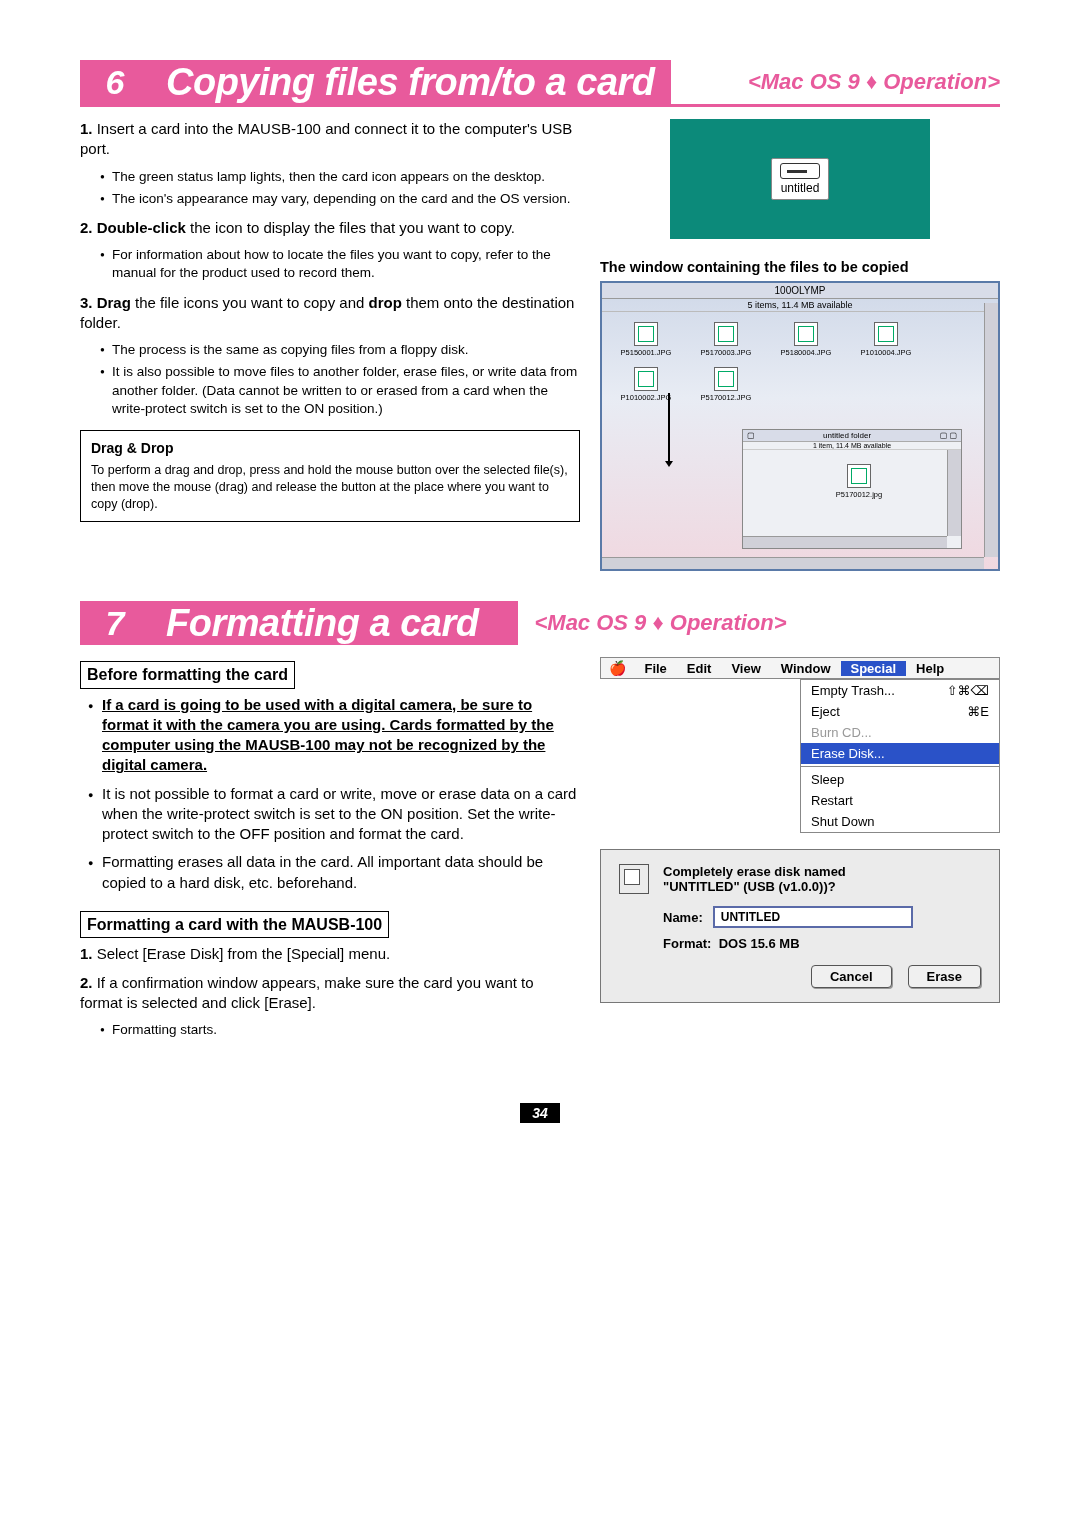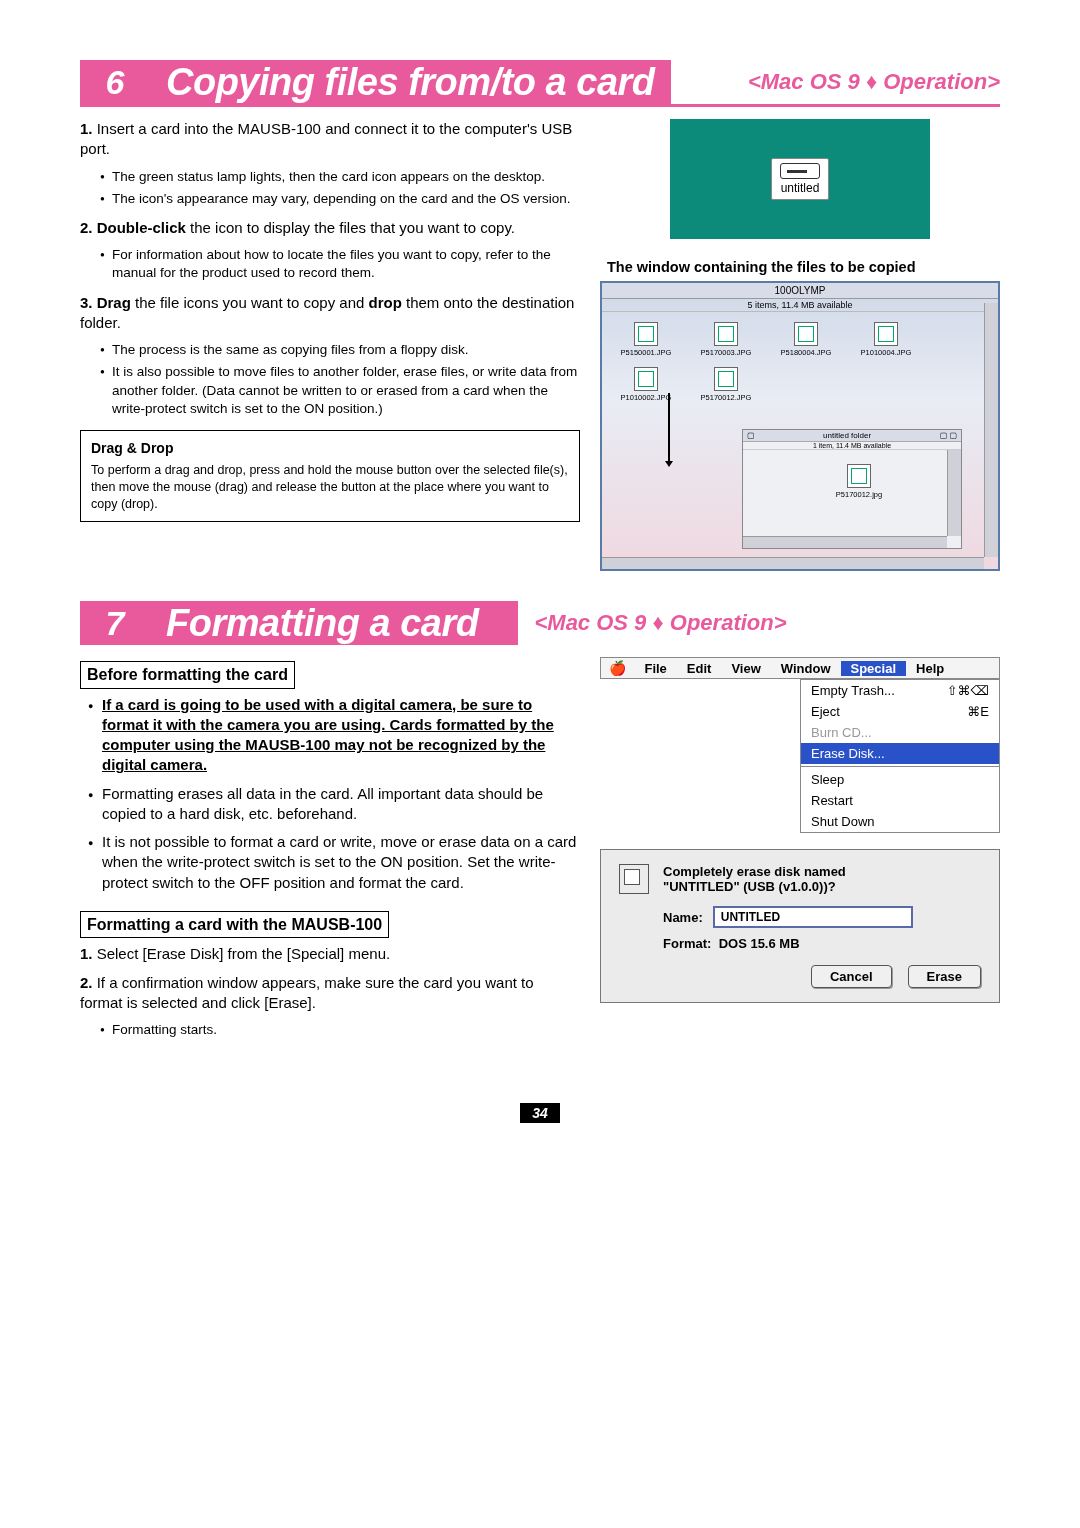--- a/index.html
+++ b/index.html
@@ -18,21 +18,21 @@
   .sub-bullets { margin-left: 20px; font-size: 13.5px; }
   .sub-bullets li { list-style: none; position: relative; padding-left: 12px; margin-bottom: 4px; }
   .sub-bullets li::before { content: "●"; position: absolute; left: 0; font-size: 8px; top: 4px; }
   .bullets { margin-left: 8px; font-size: 15px; }
   .bullets li { list-style: none; position: relative; padding-left: 14px; margin-bottom: 8px; }
   .bullets li::before { content: "●"; position: absolute; left: 0; font-size: 9px; top: 5px; }
   .dragdrop-box { border: 1.5px solid #000; padding: 8px 10px; margin-top: 12px; }
   .dragdrop-box .dd-title { font-weight: bold; font-size: 14px; margin-bottom: 4px; }
   .dragdrop-box .dd-body { font-size: 12.5px; line-height: 1.35; }
   .sub-heading { border: 1.5px solid #000; padding: 2px 6px; font-weight: bold; font-size: 16px; display: inline-block; margin-bottom: 6px; margin-top: 4px; }
-  .right-caption { font-weight: bold; font-size: 14.5px; margin-bottom: 6px; margin-left: 7px; }
+  .right-caption { font-weight: bold; font-size: 14.5px; margin-bottom: 6px; }
   .desktop-icon { background: #0c8a7a; width: 260px; height: 120px; margin: 0 auto 20px auto; display: flex; align-items: center; justify-content: center; }
   .desktop-icon-inner { background: #fff; border: 1px solid #888; border-radius: 2px; padding: 4px 8px; display: flex; flex-direction: column; align-items: center; gap: 2px; }
   .drive-glyph { width: 40px; height: 16px; border: 1.5px solid #333; border-radius: 3px; position: relative; }
   .drive-glyph::after { content: ""; position: absolute; left: 6px; top: 6px; width: 20px; height: 3px; background: #333; }
   .icon-label { font-size: 12px; }
   .finder-window { border: 2px solid #5a7aa8; background: linear-gradient(180deg,#cfd8e8 0%,#e8ecf4 40%,#f0d8e0 100%); width: 100%; height: 290px; position: relative; overflow: hidden; }
   .finder-titlebar { background: #d8dce8; border-bottom: 1px solid #999; font-size: 10px; text-align: center; padding: 2px 4px; }
   .finder-info { font-size: 9px; text-align: center; padding: 1px 0; border-bottom: 1px solid #bbb; }
   .file-grid { display: flex; flex-wrap: wrap; gap: 10px 20px; padding: 10px 14px; }
   .file-item { width: 60px; text-align: center; }
@@ -186,22 +186,22 @@
       </div>
       <div style="height:3px;background:#e85a9c;"></div>
     </div>
   </div>
 
   <div class="two-col">
     <div class="left-col">
       <div class="sub-heading">Before formatting the card</div>
       <ul class="bullets">
         <li><b><u>If a card is going to be used with a digital camera, be sure to format it with the camera you are using. Cards formatted by the computer using the MAUSB-100 may not be recognized by the digital camera.</u></b></li>
+        <li>It is not possible to format a card or write, move or erase data on a card when the write-protect switch is set to the ON position. Set the write-protect switch to the OFF position and format the card.</li>
         <li>Formatting erases all data in the card. All important data should be copied to a hard disk, etc. beforehand.</li>
-        <li>It is not possible to format a card or write, move or erase data on a card when the write-protect switch is set to the ON position. Set the write-protect switch to the OFF position and format the card.</li>
       </ul>
 
       <div class="sub-heading" style="margin-top:10px;">Formatting a card with the MAUSB-100</div>
       <div class="step">
         <span class="step-num">1.</span>
         <span>Select [Erase Disk] from the [Special] menu.</span>
       </div>
       <div class="step">
         <span class="step-num">2.</span>
         <span>If a confirmation window appears, make sure the card you want to format is selected and click [Erase].</span>

